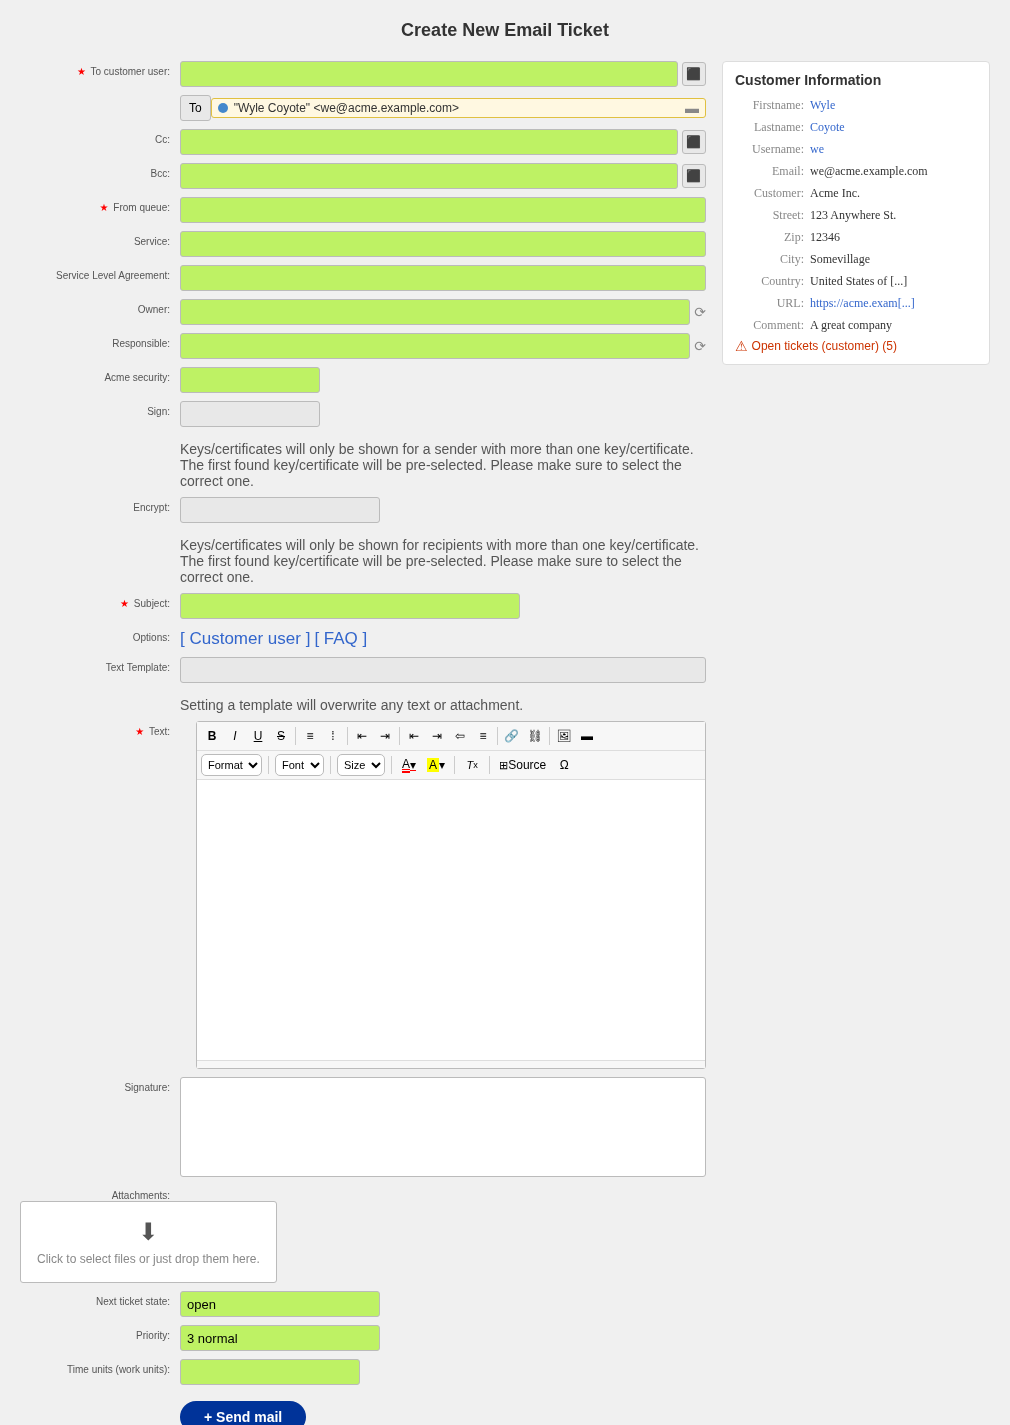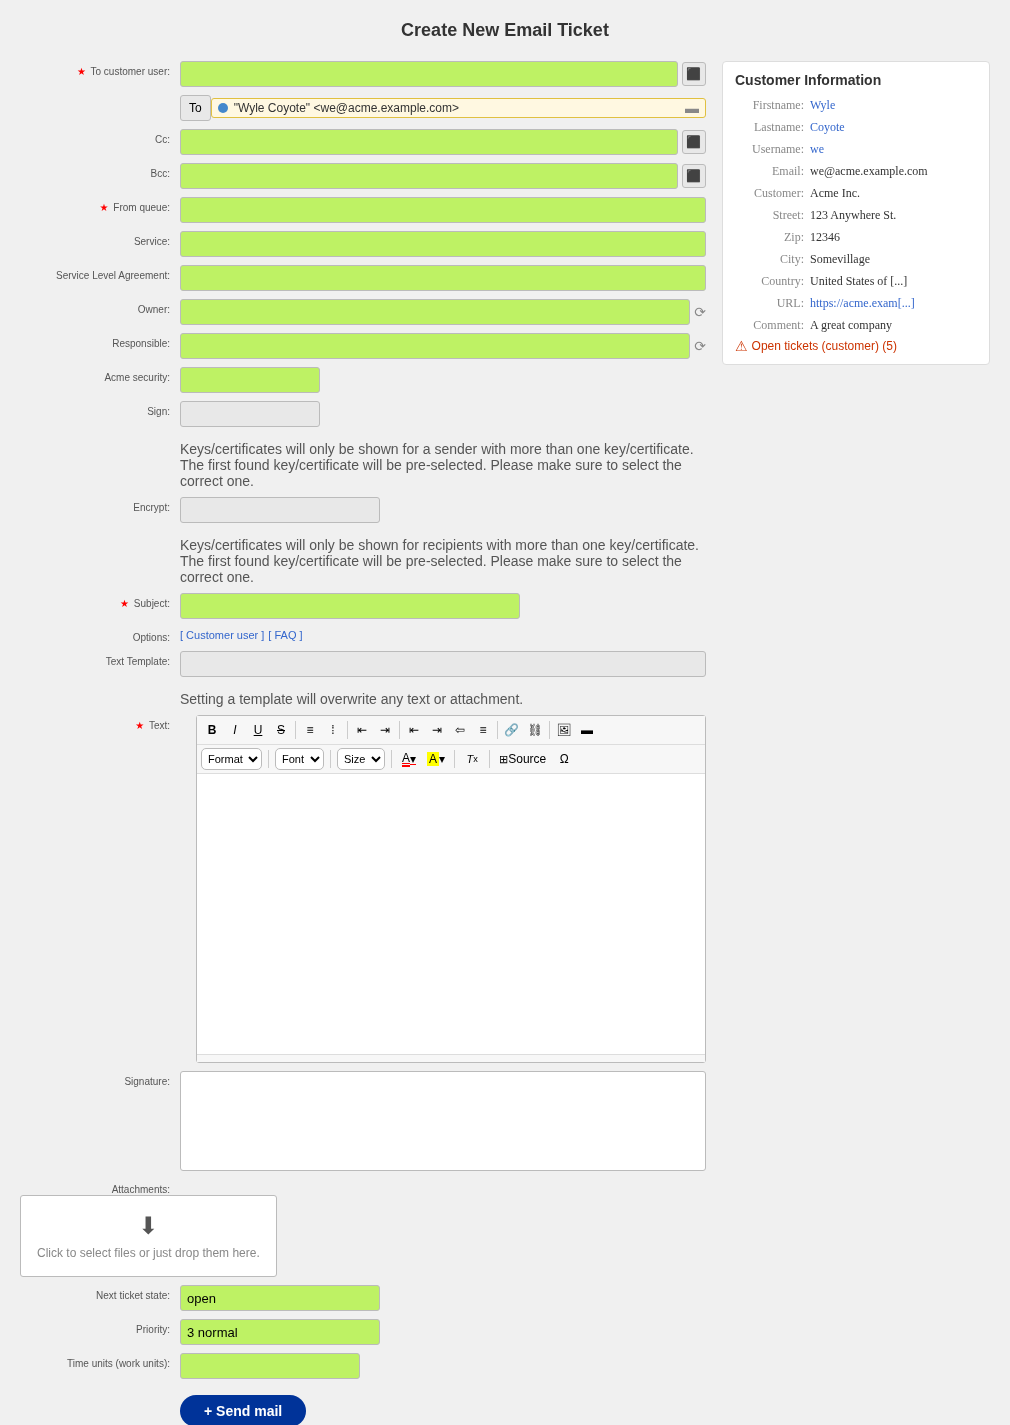--- a/index.html
+++ b/index.html
@@ -280,21 +280,21 @@
     }
     .options-links {
       display: flex;
       gap: 4px;
       flex: 1;
       padding-top: 2px;
     }
     .options-link {
       color: #3366cc;
       cursor: pointer;
-      font-size: 11px;
+      font-size: 17px;
       text-decoration: none;
     }
     .refresh-icon {
       color: #888;
       cursor: pointer;
       font-size: 14px;
     }
     .bold-btn { font-weight: bold; }
     .italic-btn { font-style: italic; }
     .underline-btn { text-decoration: underline; }

